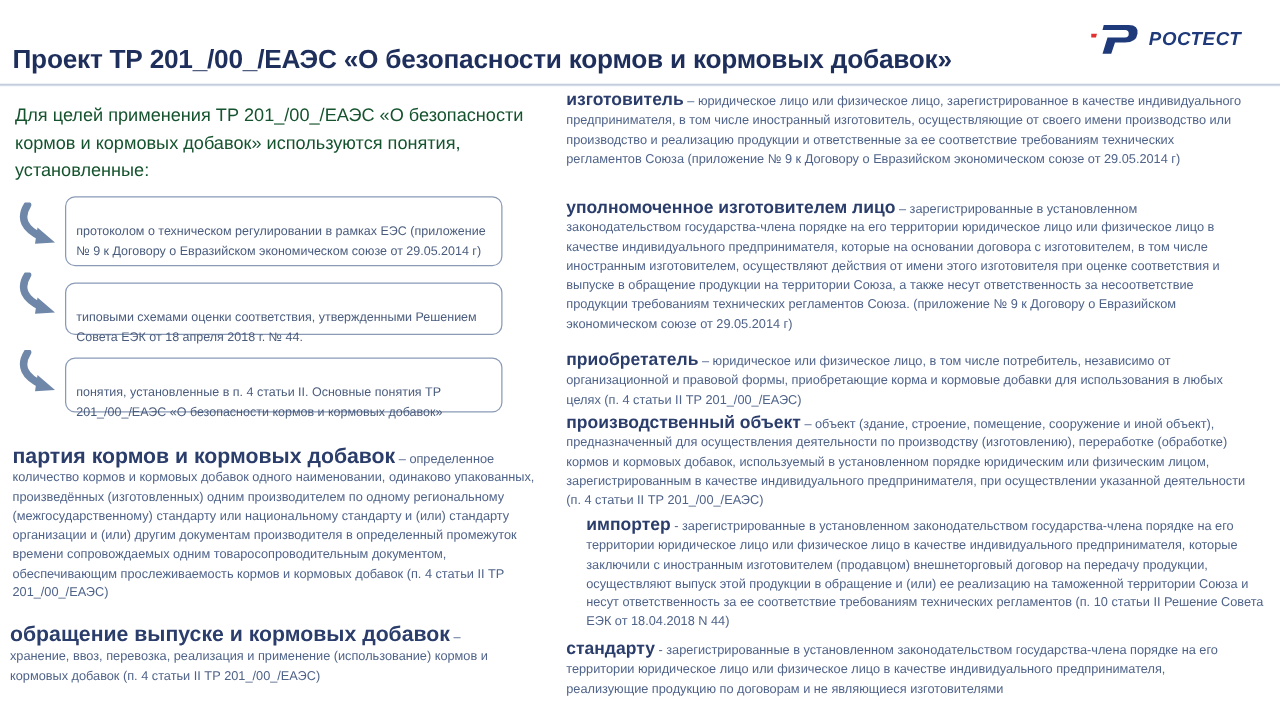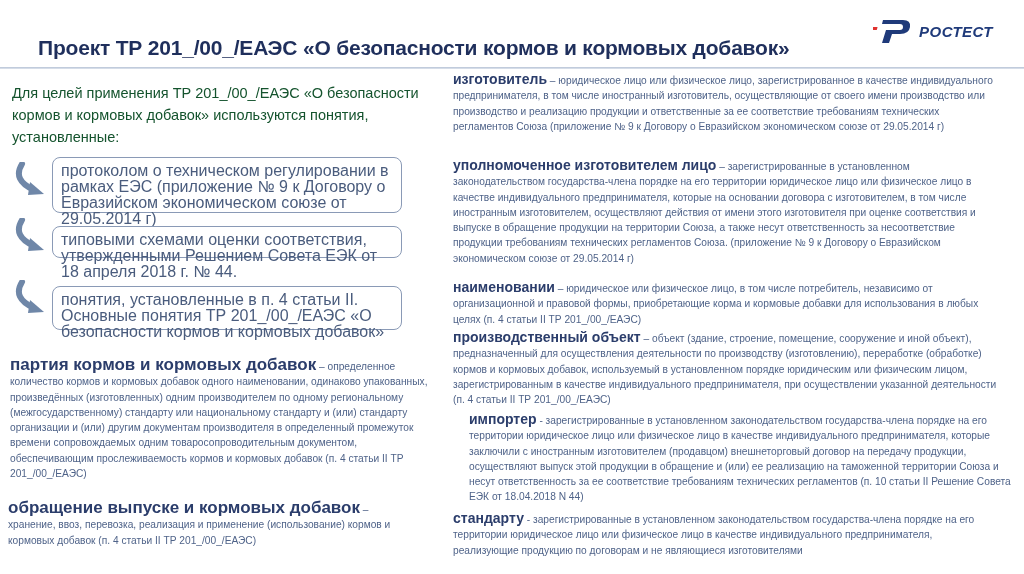--- a/index.html
+++ b/index.html
@@ -2,21 +2,21 @@
 <html><head>
 <meta charset="utf-8">
 <style>
   * { box-sizing: border-box; margin: 0; padding: 0; }
   html, body { width: 1024px; height: 574px; overflow: hidden; background: #ffffff; }
   body { font-family: "Liberation Sans", "DejaVu Sans", sans-serif; color: #2c3e66; position: relative; }
 
   .title {
     position: absolute; left: 10px; top: 36px;
     font-size: 21px; font-weight: bold; color: #1f2f5c;
-    letter-spacing: -0.2px; white-space: nowrap; margin-left: 28px;
+    letter-spacing: -0.2px; white-space: nowrap;
   }
   .title-rule {
     position: absolute; left: 0; top: 67px; width: 1024px; height: 2px;
     background: linear-gradient(to bottom, #b7c3d6, #dfe5ee);
   }
   .logo { position: absolute; left: 873px; top: 18px; display: flex; align-items: center; gap: 6px; }
   .logo svg { display: block; }
   .logo-text {
     font-size: 15px; font-weight: bold; font-style: italic; color: #1f3a7a;
     letter-spacing: 0.5px;
@@ -24,21 +24,21 @@
 
   .intro {
     position: absolute; left: 12px; top: 82px; width: 420px;
     font-size: 14.5px; line-height: 22px; color: #14532d;
   }
 
   .arrow { position: absolute; left: 10px; width: 36px; height: 36px; }
   .box {
     position: absolute; left: 52px; width: 350px;
     border: 1.5px solid #8a9ab6; border-radius: 8px;
-    padding: 5px 8px; font-size: 16px; line-height: 16px; color: #4a5c7d;
+    padding: 20px 8px; font-size: 10px; line-height: 16px; color: #4a5c7d;
     background: #fff;
   }
 
   .def { position: absolute; font-size: 10.2px; line-height: 15.3px; color: #4f6389; }
   .def .term { font-weight: bold; color: #2b3d6b; font-size: 14px; }
   .def.left .term { font-size: 17px; }
 </style>
 </head>
 <body>
 
@@ -85,21 +85,21 @@
   <span class="term">обращение выпуске и кормовых добавок</span><span> – </span><span>хранение, ввоз, перевозка, реализация и применение (использование) кормов и кормовых добавок (п. 4 статьи II ТР 201_/00_/ЕАЭС)</span>
 </div>
 
 <div class="def" style="left:453px;top:72px;width:545px">
   <span class="term">изготовитель</span><span> – </span><span>юридическое лицо или физическое лицо, зарегистрированное в качестве индивидуального предпринимателя, в том числе иностранный изготовитель, осуществляющие от своего имени производство или производство и реализацию продукции и ответственные за ее соответствие требованиям технических регламентов Союза  (приложение № 9 к Договору о Евразийском экономическом союзе от 29.05.2014 г)</span>
 </div>
 <div class="def" style="left:453px;top:158px;width:545px">
   <span class="term">уполномоченное изготовителем лицо</span><span> – </span><span>зарегистрированные в установленном законодательством государства-члена порядке на его территории юридическое лицо или физическое лицо в качестве индивидуального предпринимателя, которые на основании договора с изготовителем, в том числе иностранным изготовителем, осуществляют действия от имени этого изготовителя при оценке соответствия и выпуске в обращение продукции на территории Союза, а также несут ответственность за несоответствие продукции требованиям технических регламентов Союза. (приложение № 9 к Договору о Евразийском экономическом союзе от 29.05.2014 г)</span>
 </div>
 <div class="def" style="left:453px;top:280px;width:545px">
-  <span class="term">наименовании</span><span> – </span><span>юридическое или физическое лицо, в том числе потребитель, независимо от организационной и правовой формы, приобретающие корма и кормовые добавки для использования в любых целях (п. 4 статьи II ТР 201_/00_/ЕАЭС)</span>
+  <span class="term">приобретатель</span><span> – </span><span>юридическое или физическое лицо, в том числе потребитель, независимо от организационной и правовой формы, приобретающие корма и кормовые добавки для использования в любых целях (п. 4 статьи II ТР 201_/00_/ЕАЭС)</span>
 </div>
 <div class="def" style="left:453px;top:330px;width:545px">
   <span class="term">производственный объект</span><span> – </span><span>объект (здание, строение, помещение, сооружение и иной объект), предназначенный для осуществления деятельности по производству (изготовлению), переработке (обработке) кормов и кормовых добавок, используемый в установленном порядке юридическим или физическим лицом, зарегистрированным в качестве индивидуального предпринимателя, при осуществлении указанной деятельности (п. 4 статьи II ТР 201_/00_/ЕАЭС)</span>
 </div>
 <div class="def" style="left:469px;top:412px;width:548px">
   <span class="term">импортер</span><span> - </span><span>зарегистрированные в установленном законодательством государства-члена порядке на его территории юридическое лицо или физическое лицо в качестве индивидуального предпринимателя, которые заключили с иностранным изготовителем (продавцом) внешнеторговый договор на передачу продукции, осуществляют выпуск этой продукции в обращение и (или) ее реализацию на таможенной территории Союза и несут ответственность за ее соответствие требованиям технических регламентов (п. 10 статьи II Решение Совета ЕЭК от 18.04.2018 N 44)</span>
 </div>
 <div class="def" style="left:453px;top:511px;width:545px">
   <span class="term">стандарту</span><span> - </span><span>зарегистрированные в установленном законодательством государства-члена порядке на его территории юридическое лицо или физическое лицо в качестве индивидуального предпринимателя, реализующие продукцию по договорам и не являющиеся изготовителями</span>
 </div>

